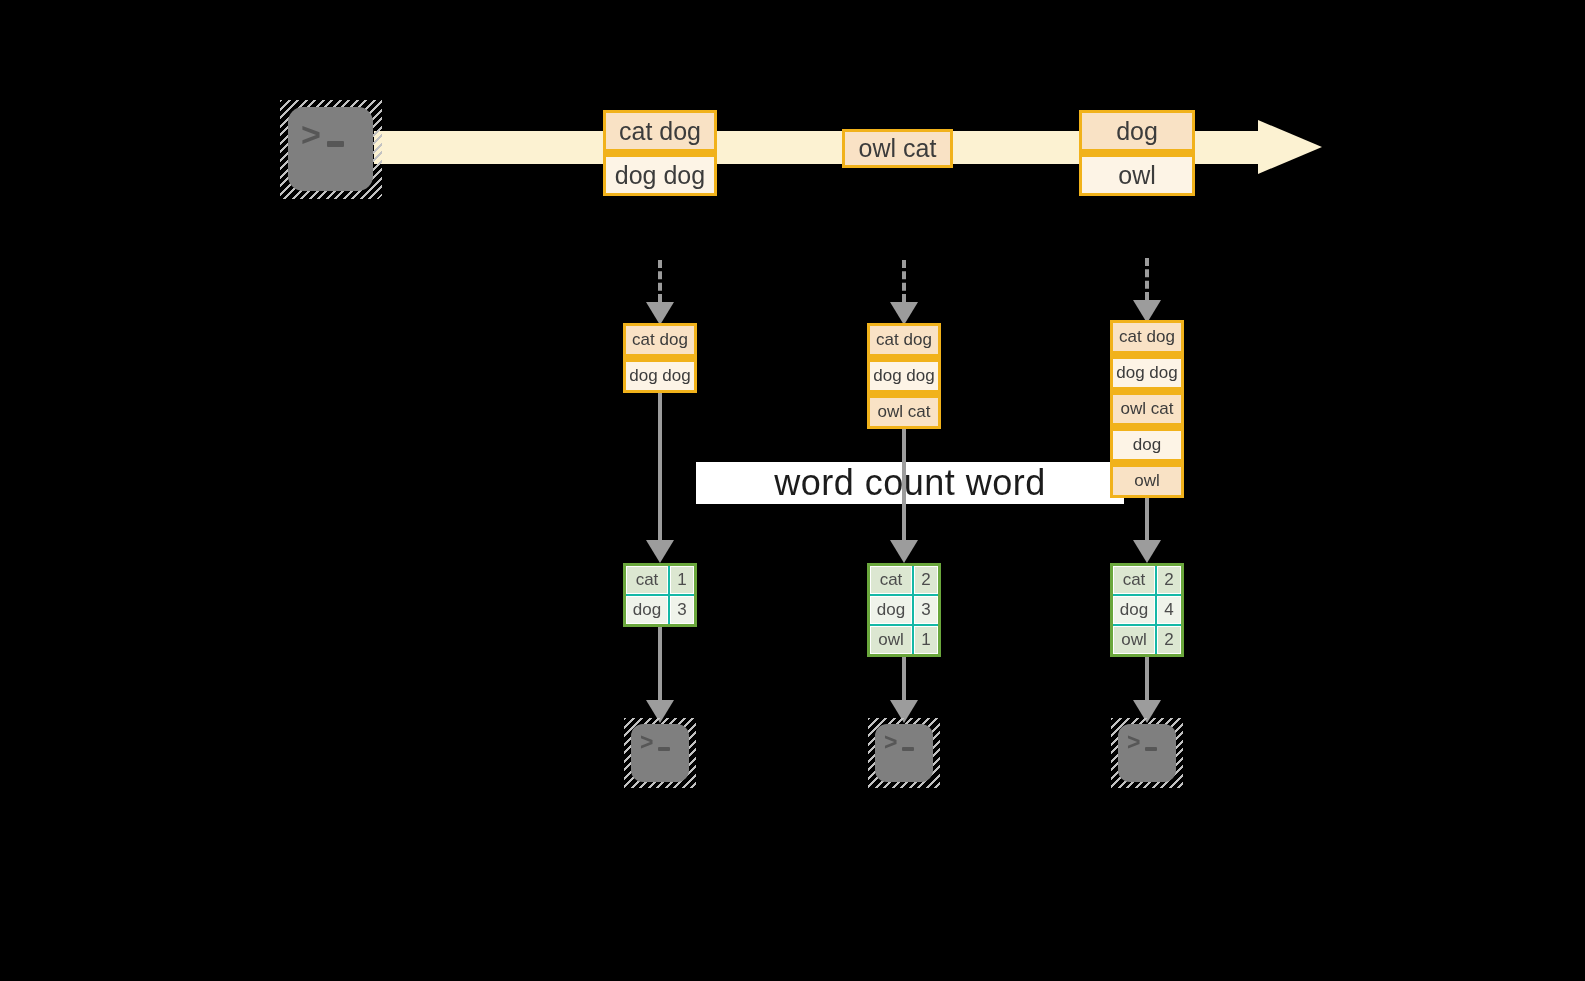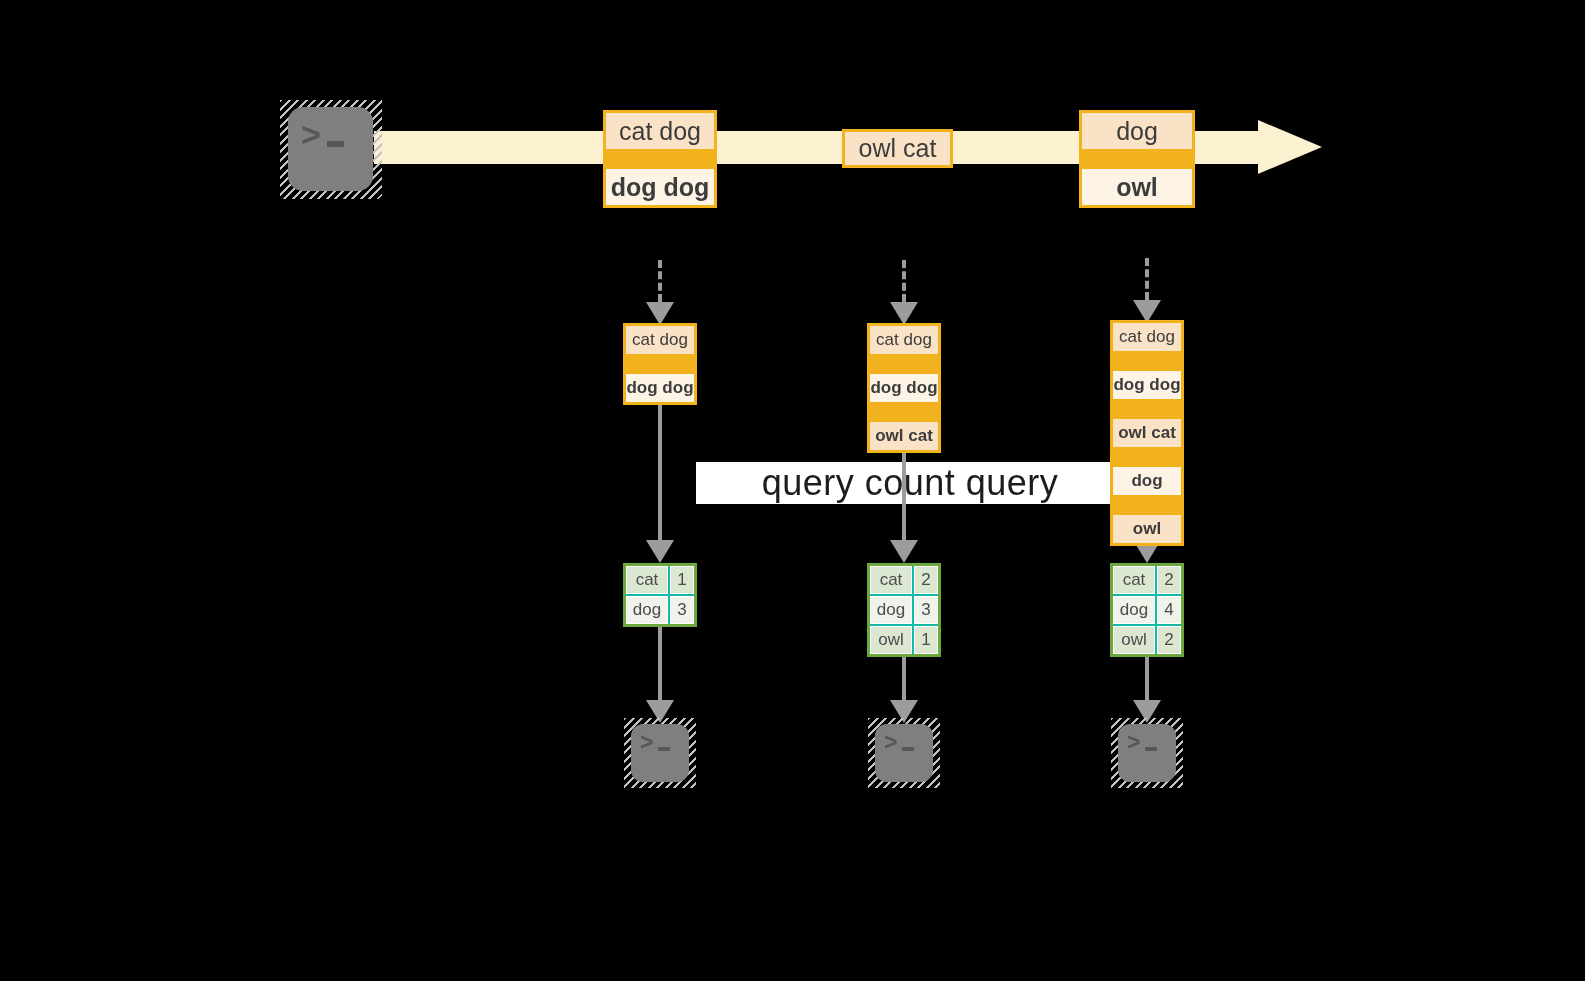--- a/index.html
+++ b/index.html
@@ -45,21 +45,21 @@
   
   .obox{
     border:3px solid #f1b21b;
     z-index:3;
     background:#f1b21b;
   }
   .ocell{
     display:flex;align-items:center;justify-content:center;
     color:#3c3c3c;
   }
-  .ocell + .ocell{margin-top:20px;font-weight:bold;}
+  .ocell + .ocell{margin-top:8px;}
   .stream-cell{height:36px;font-size:25px;}
   .state-cell{height:28px;font-size:17px;}
   .peach{background:#f9e2c5;}
   .cream{background:#fdf4e6;}
 
   
   .dashline{
     width:0;z-index:2;
     border-left:4px dashed #9c9c9c;
   }
@@ -149,21 +149,21 @@
 
   <div class="abs obox" style="left:1110px;top:320px;width:68px">
     <div class="ocell state-cell peach">cat dog</div>
     <div class="ocell state-cell cream">dog dog</div>
     <div class="ocell state-cell peach">owl cat</div>
     <div class="ocell state-cell cream">dog</div>
     <div class="ocell state-cell peach">owl</div>
   </div>
 
   <div class="abs query-band" style="left:696px;top:462px;width:428px;height:42px">
-    <span>query count query</span>
+    <span>word count word</span>
   </div>
 
   <div class="abs vline" style="left:658px;top:388px;height:152px"></div>
   <div class="abs downhead" style="left:646px;top:540px"></div>
 
   <div class="abs vline" style="left:902px;top:419px;height:121px"></div>
   <div class="abs downhead" style="left:890px;top:540px"></div>
 
   <div class="abs vline" style="left:1145px;top:478px;height:62px"></div>
   <div class="abs downhead" style="left:1133px;top:540px"></div>

